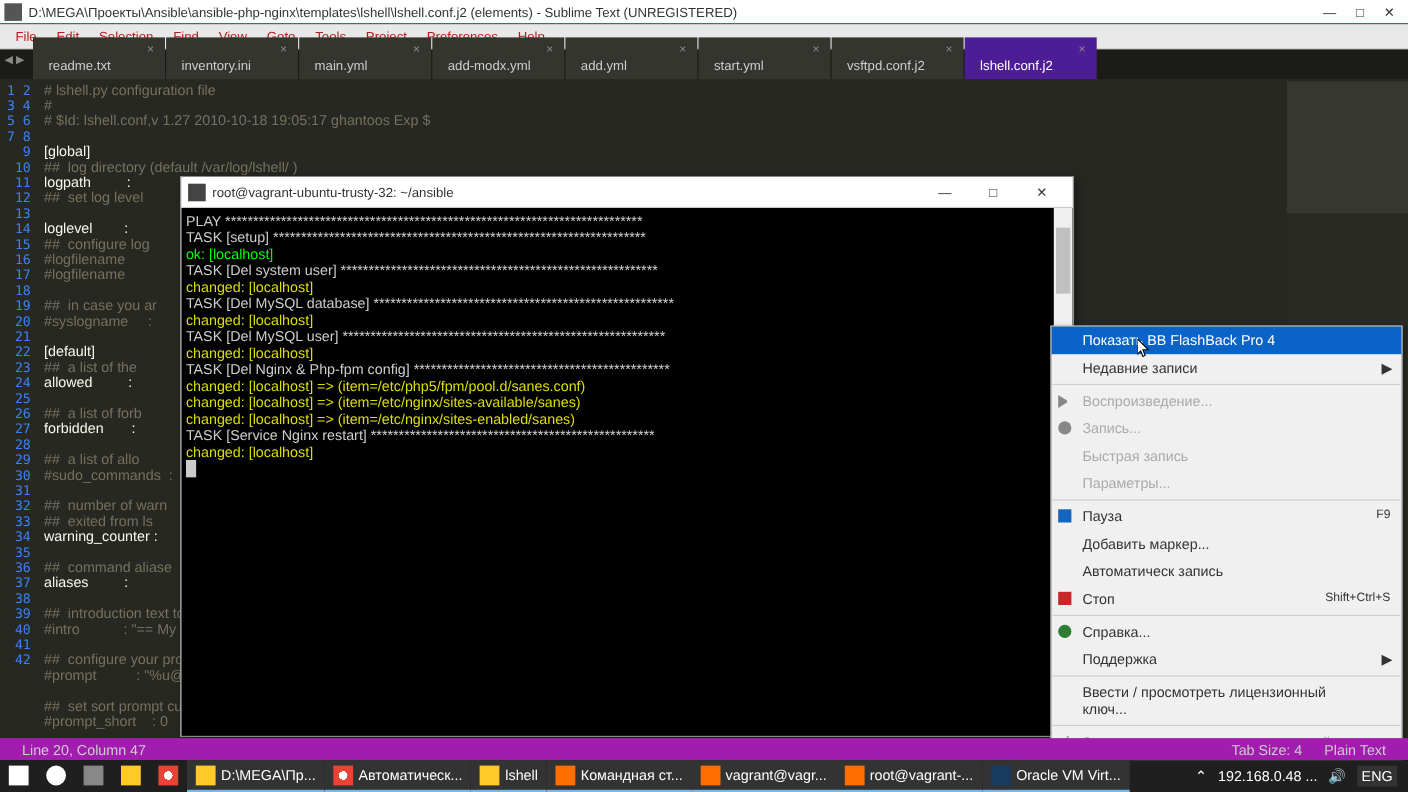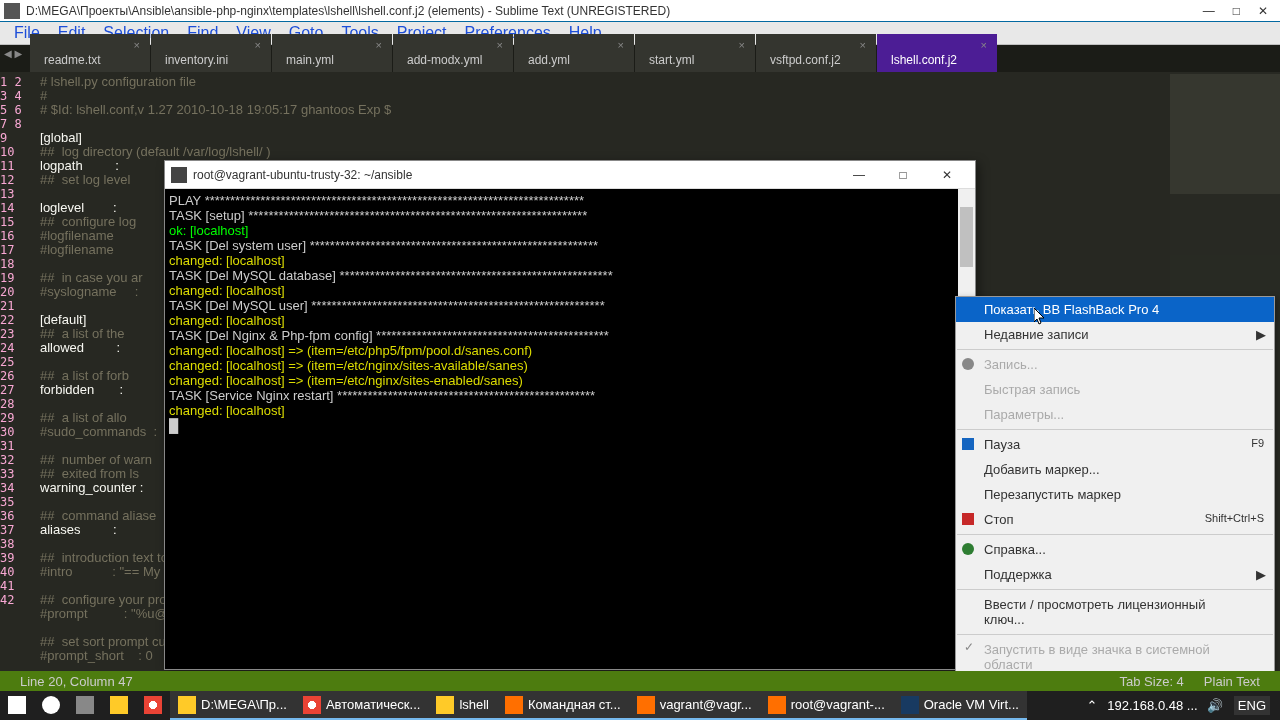--- a/index.html
+++ b/index.html
@@ -3,34 +3,34 @@
 <meta charset="utf-8">
 <style>
 *{margin:0;padding:0;box-sizing:border-box;font-family:'Segoe UI',Tahoma,sans-serif;font-size:13px}
 body{width:1280px;height:720px;overflow:hidden;background:#272822;position:relative}
 .title-bar{height:22px;background:#fff;display:flex;align-items:center;padding:0 4px;border-bottom:1px solid #0369a1}
 .title-bar .icon{width:16px;height:16px;background:#555;margin-right:6px}
 .title-text{color:#333;font-size:12px;flex:1}
 .win-btns{display:flex;gap:18px;padding-right:8px}
 .win-btn{color:#333;cursor:pointer;font-size:12px}
 .menu-bar{height:23px;background:#e8e8e8;display:flex;align-items:center;padding:0 6px;gap:2px;border-bottom:1px solid #c0c0c0}
-.menu-item{padding:2px 8px;color:#1d4ed8;font-size:16px;cursor:pointer}
+.menu-item{padding:2px 8px;color:#b91c1c;font-size:12px;cursor:pointer}
 .tab-strip{height:27px;background:#1b1c17;display:flex;align-items:flex-end;padding-left:30px}
 .tab-strip .nav-arrows{position:absolute;left:4px;top:48px;color:#888;font-size:10px;display:flex;gap:4px}
 .tab{background:#34352f;color:#ccc;padding:19px 30px 5px 14px;margin-right:1px;font-size:12px;position:relative;cursor:pointer;min-width:120px}
 .tab .close{position:absolute;right:10px;top:5px;font-size:11px;color:#888}
 .tab.active{background:#4c1d95;color:#fff}
 .editor-wrap{display:flex;height:600px;background:#272822}
-.gutter{width:36px;background:#272822;color:#f9a8d4;text-align:left;padding:3px 8px 0 0;font-family:Consolas,monospace;font-size:12px;line-height:14px}
+.gutter{width:36px;background:#272822;color:#3b82f6;text-align:right;padding:3px 8px 0 0;font-family:Consolas,monospace;font-size:12px;line-height:14px}
 .code{flex:1;color:#f8f8f2;font-family:Consolas,monospace;font-size:12px;line-height:14px;padding:3px 0 0 4px;white-space:pre;position:relative}
 .comment{color:#75715e}
 .section{color:#f8f8f2}
 .minimap{width:110px;background:#2a2b24;position:absolute;right:0;top:72px;bottom:48px;opacity:0.6}
 .minimap-view{background:#404138;height:120px;margin-top:2px}
-.status-bar{position:absolute;bottom:29px;left:0;right:0;height:20px;background:#4d7c0f;color:#ccc;display:flex;align-items:center;padding:0 10px;font-size:11px}
+.status-bar{position:absolute;bottom:29px;left:0;right:0;height:20px;background:#a21caf;color:#ccc;display:flex;align-items:center;padding:0 10px;font-size:11px}
 .status-bar .spacer{flex:1}
 .status-item{padding:0 10px}
 .terminal{position:absolute;left:164px;top:160px;width:812px;height:510px;background:#fff;border:1px solid #888;box-shadow:3px 3px 10px rgba(0,0,0,0.4)}
 .term-title{height:28px;background:#fff;display:flex;align-items:center;padding:0 6px;border-bottom:1px solid #ddd}
 .term-title .ticon{width:16px;height:16px;background:#444;margin-right:6px}
 .term-title .ttext{flex:1;font-size:12px;color:#333}
 .term-title .tbtn{width:44px;text-align:center;color:#333;cursor:pointer;font-size:12px}
 .term-body{background:#000;color:#ccc;font-family:Consolas,monospace;font-size:12px;line-height:15px;padding:4px;height:calc(100% - 28px);overflow:hidden;position:relative}
 .term-body .scroll{position:absolute;right:0;top:0;width:17px;height:100%;background:#f0f0f0}
 .term-body .scroll .thumb{background:#c0c0c0;height:60px;margin:18px 2px}
@@ -231,27 +231,28 @@
     <div class="scroll">
         <div class="thumb"></div>
       </div>
   </div>
 </div>
 
 <div class="context-menu" id="ctx">
     <div class="ctx-item hi">Показать BB FlashBack Pro 4</div>
     <div class="ctx-item">Недавние записи<span class="sub">▶</span></div>
     <div class="ctx-sep"></div>
+    <div class="ctx-item disabled">Воспроизведение...<span class="ctx-icon ci-play"></span></div>
     <div class="ctx-item disabled">Запись...<span class="ctx-icon ci-rec"></span></div>
     <div class="ctx-item disabled">Быстрая запись</div>
     <div class="ctx-item disabled">Параметры...</div>
     <div class="ctx-sep"></div>
     <div class="ctx-item">Пауза<span class="shortcut">F9</span><span class="ctx-icon ci-pause"></span></div>
     <div class="ctx-item">Добавить маркер...</div>
-    <div class="ctx-item">Перезапустить маркер</div>
+    <div class="ctx-item">Автоматическ запись</div>
     <div class="ctx-item">Стоп<span class="shortcut">Shift+Ctrl+S</span><span class="ctx-icon ci-stop"></span></div>
     <div class="ctx-sep"></div>
     <div class="ctx-item">Справка...<span class="ctx-icon ci-help"></span></div>
     <div class="ctx-item">Поддержка<span class="sub">▶</span></div>
     <div class="ctx-sep"></div>
     <div class="ctx-item">Ввести / просмотреть лицензионный ключ...</div>
     <div class="ctx-sep"></div>
     <div class="ctx-item disabled">Запустить в виде значка в системной области<span class="ctx-icon ci-check">✓</span></div>
     <div class="ctx-item disabled">Запустить в виде плавающих элементов управления</div>
   </div>

